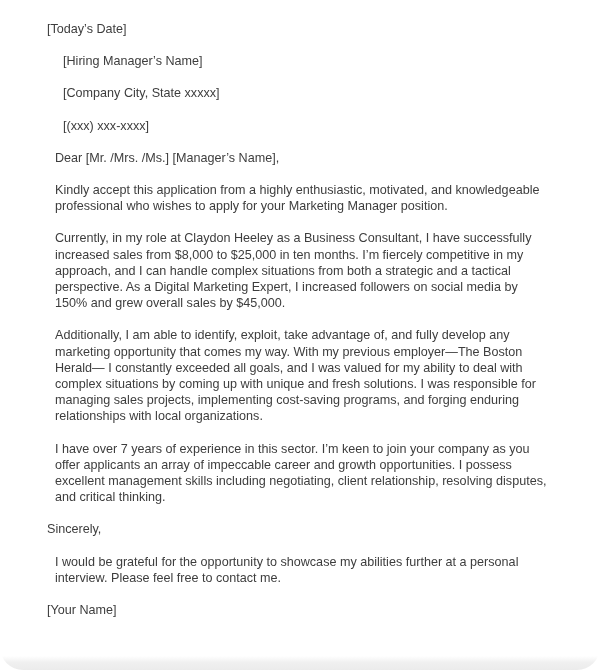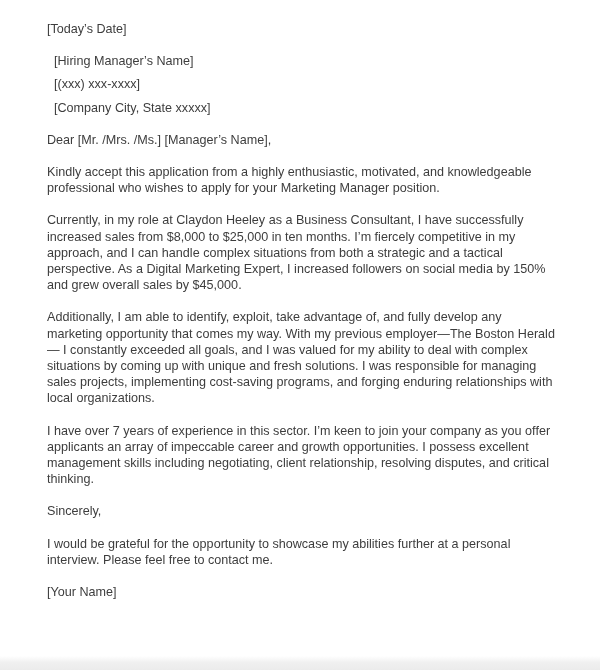--- a/index.html
+++ b/index.html
@@ -9,40 +9,41 @@
   }
   .page {
     position: relative;
     width: 600px;
     height: 670px;
     background: #ffffff;
     font-family: "Liberation Sans", "DejaVu Sans", sans-serif;
     color: #3d3d3d;
     overflow: hidden;
     box-sizing: border-box;
+    border-radius: 23px;
   }
   .content {
     padding: 21px 45px 0 47px;
     font-size: 12.6px;
     line-height: 16.2px;
     font-weight: 400;
   }
   .block {
     margin: 0;
     padding: 0;
   }
   .block + .block {
     margin-top: 16px;
   }
   .addr-line {
-    margin: 7px;
+    margin: 16px;
     padding: 0;
   }
   .para {
-    margin: 0;
+    margin: 8px;
     padding: 0;
     max-width: 510px;
   }
   .page-edge {
     position: absolute;
     left: 0;
     bottom: 0;
     width: 100%;
     height: 14px;
     background: linear-gradient(to bottom, rgba(233,233,233,0) 0%, rgba(228,228,228,0.55) 45%, #ebebeb 100%);
@@ -52,22 +53,22 @@
 </head>
 <body>
 
 <div class="page">
   <div class="content">
 
     <p class="block">[Today’s Date]</p>
 
     <div class="block">
       <div class="addr-line">[Hiring Manager’s Name]</div>
+      <div class="addr-line">[Company City, State xxxxx]</div>
       <div class="addr-line">[(xxx) xxx-xxxx]</div>
-      <div class="addr-line">[Company City, State xxxxx]</div>
     </div>
 
     <p class="block para">Dear [Mr. /Mrs. /Ms.] [Manager’s Name],</p>
 
     <p class="block para">Kindly accept this application from a highly enthusiastic, motivated, and knowledgeable professional who wishes to apply for your Marketing Manager position.</p>
     <p class="block para">Currently, in my role at Claydon Heeley as a Business Consultant, I have successfully increased sales from $8,000 to $25,000 in ten months. I’m fiercely competitive in my approach, and I can handle complex situations from both a strategic and a tactical perspective. As a Digital Marketing Expert, I increased followers on social media by 150% and grew overall sales by $45,000.</p>
     <p class="block para">Additionally, I am able to identify, exploit, take advantage of, and fully develop any marketing opportunity that comes my way. With my previous employer—The Boston Herald— I constantly exceeded all goals, and I was valued for my ability to deal with complex situations by coming up with unique and fresh solutions. I was responsible for managing sales projects, implementing cost-saving programs, and forging enduring relationships with local organizations.</p>
     <p class="block para">I have over 7 years of experience in this sector. I’m keen to join your company as you offer applicants an array of impeccable career and growth opportunities. I possess excellent management skills including negotiating, client relationship, resolving disputes, and critical thinking.</p>
     <p class="block">Sincerely,</p>
 

